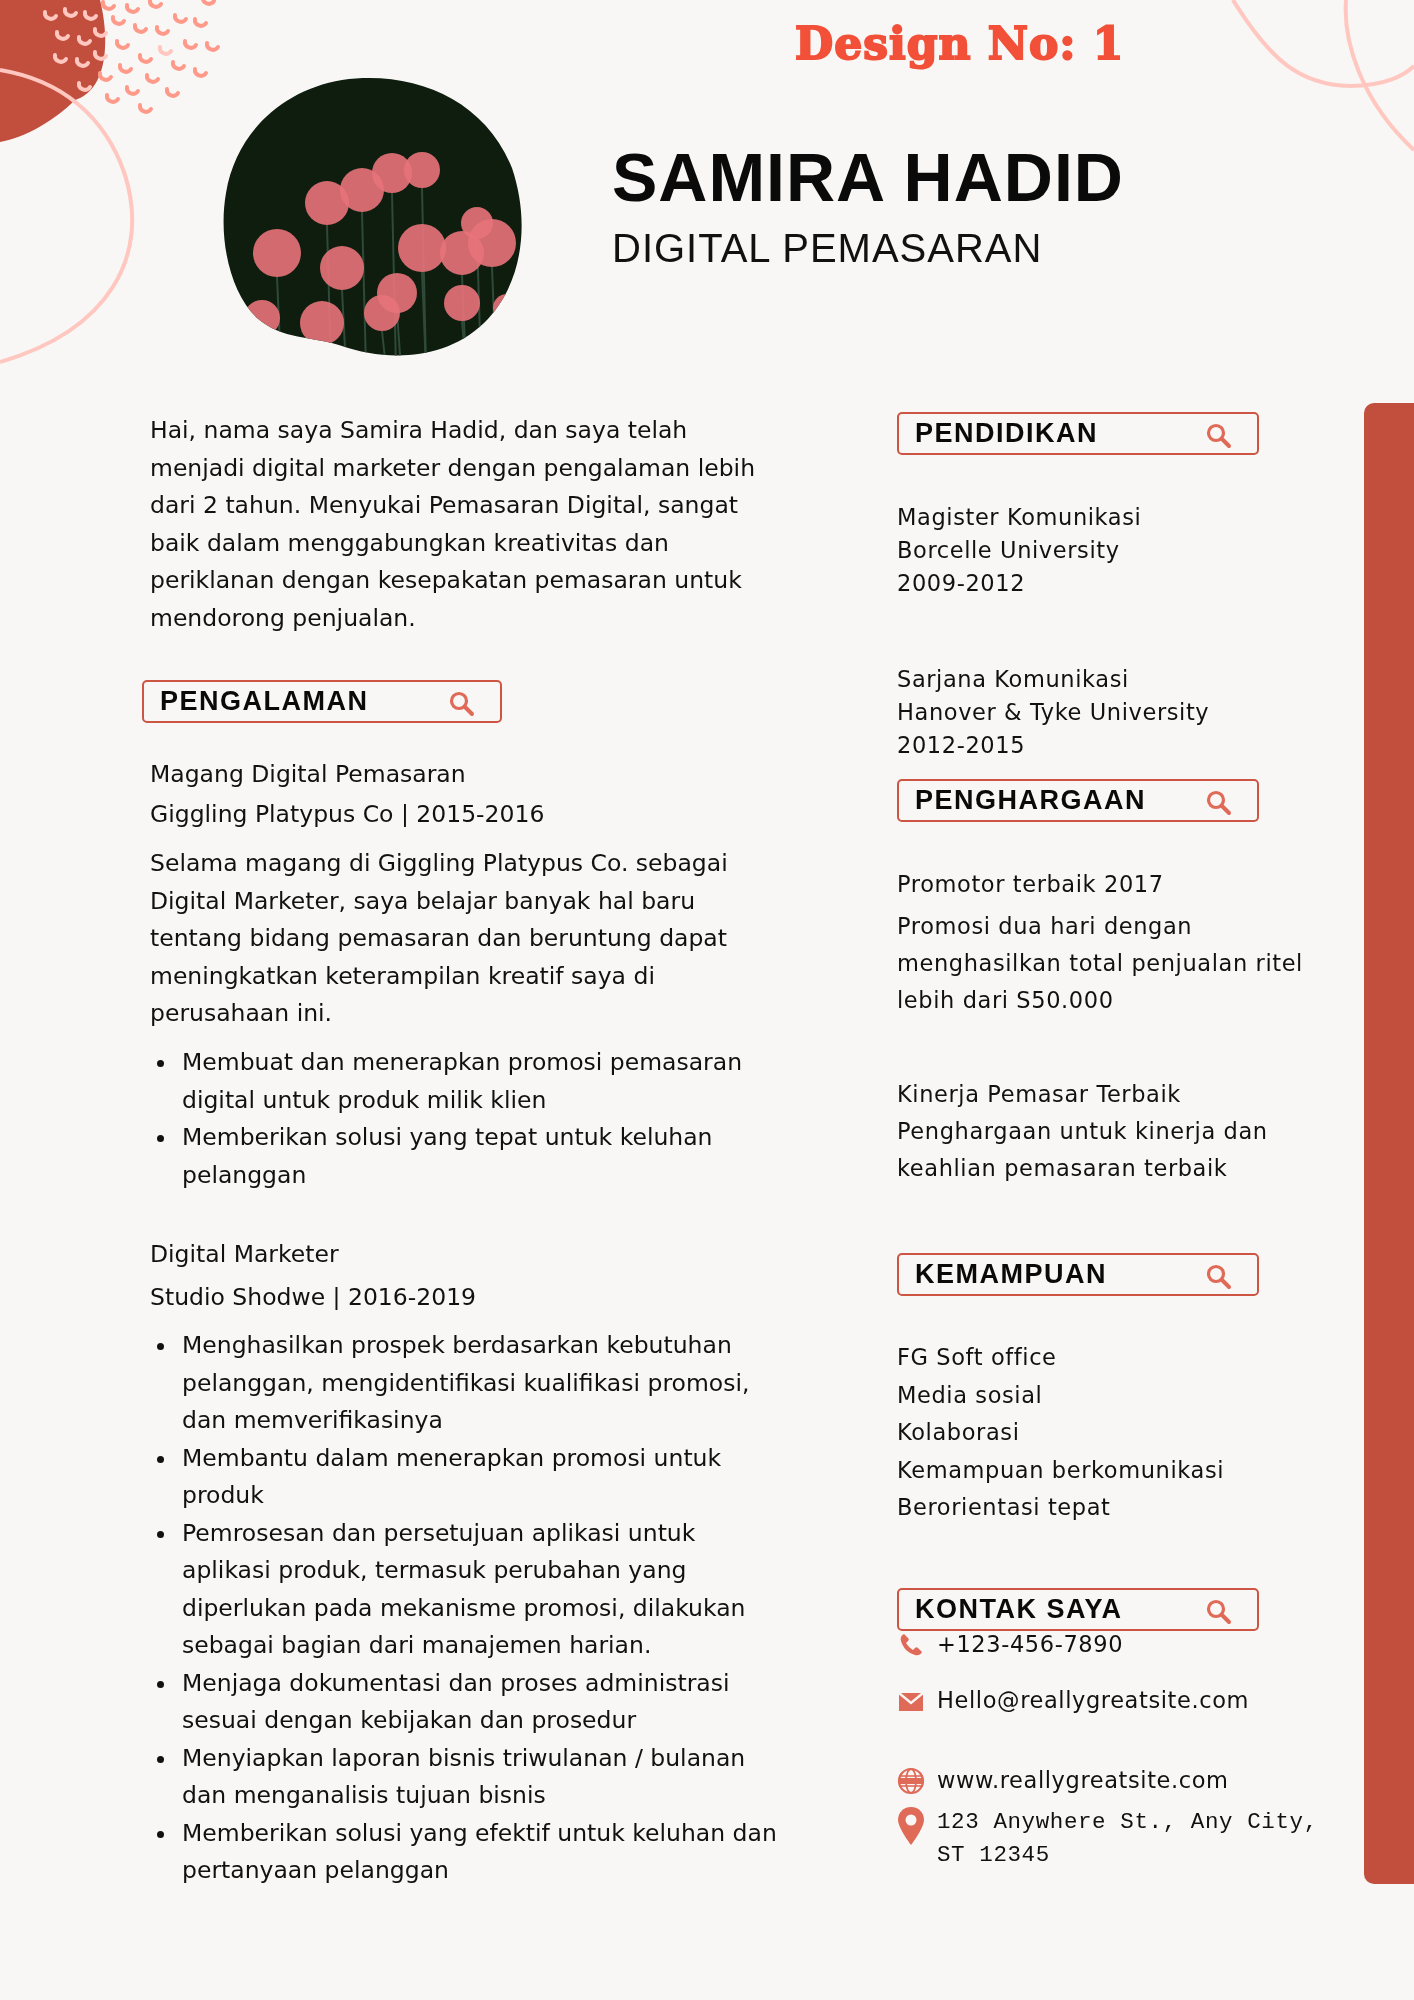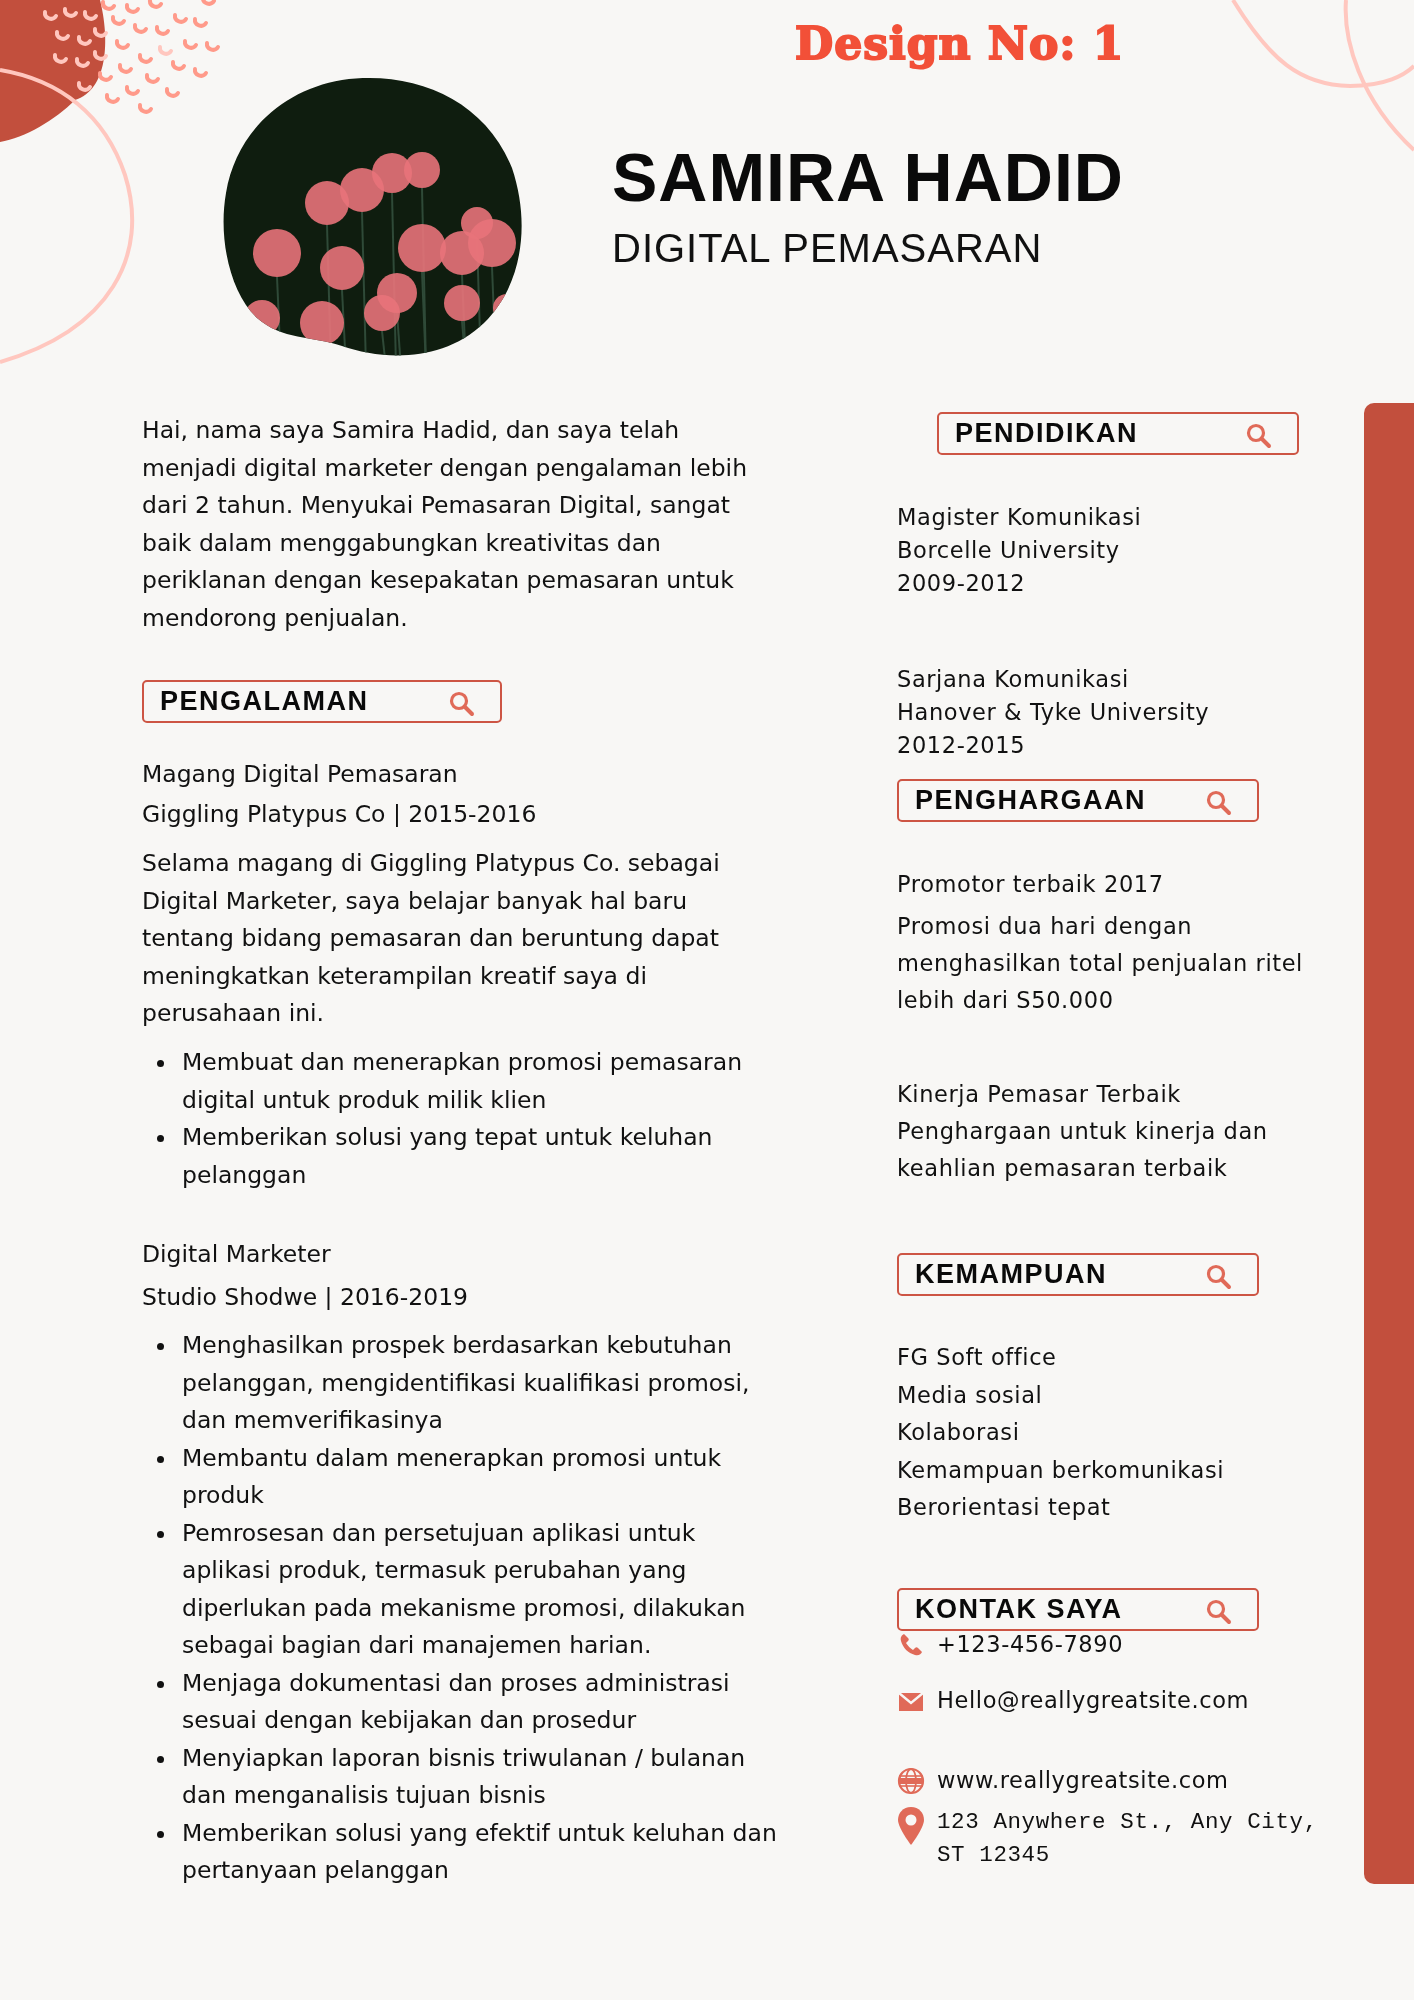--- a/index.html
+++ b/index.html
@@ -19,21 +19,21 @@
   .name {
     position: absolute; left: 612px; top: 138px;
     font-family: "Liberation Sans", sans-serif; font-weight: 700; font-size: 68px;
     letter-spacing: 1px; color: #0a0a0a; white-space: nowrap;
   }
   .role {
     position: absolute; left: 612px; top: 226px;
     font-family: "Liberation Sans", sans-serif; font-size: 40px; letter-spacing: 1px;
     color: #111; white-space: nowrap;
   }
-  .txt { font-family: "DejaVu Sans", sans-serif; font-size: 23.5px; line-height: 37.5px; color: #111; }
+  .txt { font-family: "DejaVu Sans", sans-serif; font-size: 23.5px; line-height: 37.5px; color: #111; margin-left: 8px; }
   .intro { position: absolute; left: 142px; top: 412px; width: 640px; }
   .sec-box {
     position: absolute; height: 43px; border: 2.5px solid #cd5544; border-radius: 5px;
     box-sizing: border-box; background: transparent;
   }
   .sec-box .lbl {
     position: absolute; left: 16px; top: 4px;
     font-family: "Liberation Sans", sans-serif; font-weight: 700; font-size: 27px; letter-spacing: 1.5px;
     color: #0a0a0a; white-space: nowrap;
   }
@@ -211,21 +211,21 @@
   <li>
     <div>Menyiapkan laporan bisnis triwulanan / bulanan</div>
     <div>dan menganalisis tujuan bisnis</div>
   </li>
   <li>
     <div>Memberikan solusi yang efektif untuk keluhan dan</div>
     <div>pertanyaan pelanggan</div>
   </li>
 </ul>
 
-<div class="sec-box" style="left:937px; top:412px; width:362px;">
+<div class="sec-box" style="left:897px; top:412px; width:362px;">
   <span class="lbl">PENDIDIKAN</span>
   <svg class="ico" viewBox="0 0 28 28">
       <circle cx="11" cy="11" r="7.5" fill="none" stroke="#e06a58" stroke-width="3.2"></circle>
       <line x1="16.5" y1="16.5" x2="24" y2="24" stroke="#e06a58" stroke-width="4" stroke-linecap="round"></line>
     </svg>
 </div>
 <div class="rc rtxt" style="top:501px;">
   <div class="edu-line">Magister Komunikasi</div>
   <div class="edu-line">Borcelle University</div>
   <div class="edu-line">2009-2012</div>

